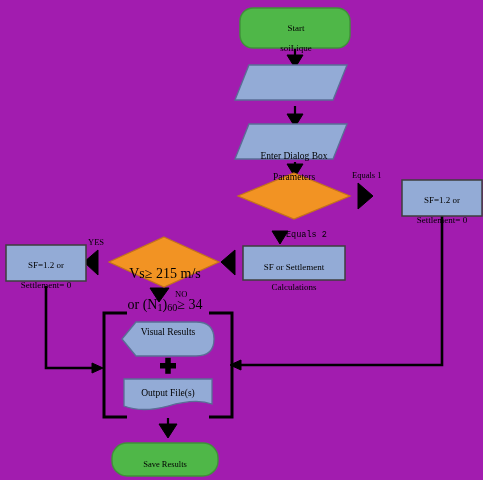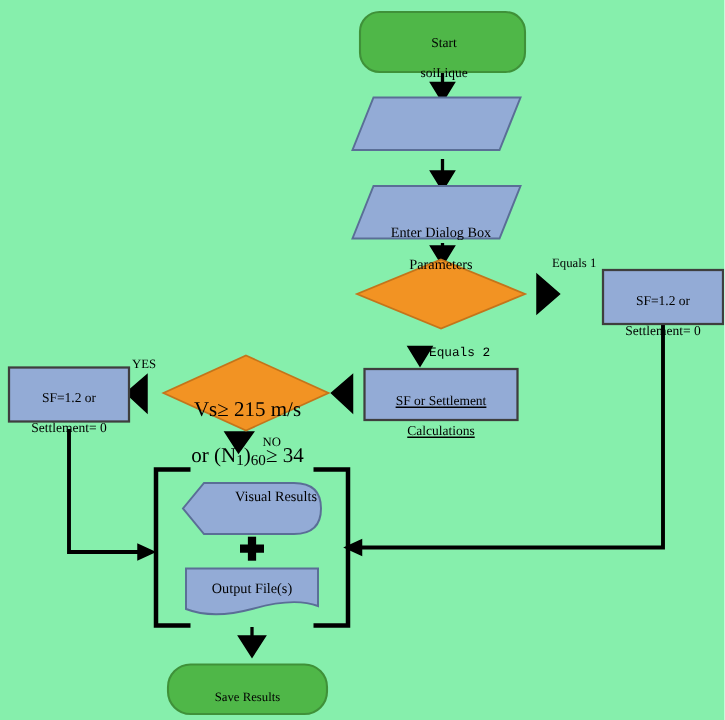--- a/index.html
+++ b/index.html
@@ -11,21 +11,21 @@
   body {
     width: 483px;
     height: 480px;
     font-family: "Liberation Serif", "DejaVu Serif", serif;
     overflow: hidden;
   }
   #flow-root {
     position: relative;
     width: 483px;
     height: 480px;
-    background: #86efac;
+    background: #a21caf;
   }
   #flow-svg {
     position: absolute;
     left: 0;
     top: 0;
   }
   .node-label {
     position: absolute;
     text-align: center;
     color: #000000;
@@ -38,29 +38,29 @@
     color: #000000;
     font-size: 8.5px;
     line-height: 1;
     white-space: nowrap;
     pointer-events: none;
   }
   .lbl-start        { left: 240px; top: 13px;  width: 112px; font-size: 9px; }
   .lbl-configure    { left: 238px; top: 69px;  width: 112px; font-size: 9.5px; }
   .lbl-dialog       { left: 238px; top: 140px; width: 112px; font-size: 9.5px; text-align: center; }
   .lbl-inputfile    { left: 250px; top: 185px; width: 88px;  font-size: 9px; }
-  .lbl-calc         { left: 246px; top: 252px; width: 96px;  font-size: 9px; text-decoration: underline; }
+  .lbl-calc         { left: 246px; top: 252px; width: 96px;  font-size: 9px; }
   .lbl-right-sf     { left: 404px; top: 185px; width: 76px;  font-size: 9px; }
   .lbl-left-sf      { left: 7px;   top: 250px; width: 78px;  font-size: 9px; }
   .lbl-decision     { left: 110px; top: 250px; width: 110px; font-size: 14px; }
-  .lbl-visual       { left: 144px; top: 327px; width: 80px;  font-size: 9.5px; }
+  .lbl-visual       { left: 128px; top: 327px; width: 80px;  font-size: 9.5px; }
   .lbl-output       { left: 128px; top: 388px; width: 80px;  font-size: 9.5px; }
   .lbl-save         { left: 112px; top: 450px; width: 106px; font-size: 8.5px; }
 
-  .lbl-equals1 { left: 368px; top: 171px; }
+  .lbl-equals1 { left: 352px; top: 171px; }
   .lbl-equals2 { left: 286px; top: 231px; font-family: Liberation Mono, monospace; }
   .lbl-yes     { left: 88px;  top: 238px; }
   .lbl-no      { left: 175px; top: 290px; }
 
   .sub { font-size: 0.72em; vertical-align: -0.22em; }
 </style>
 </head>
 <body>
 
 <div id="flow-root">

